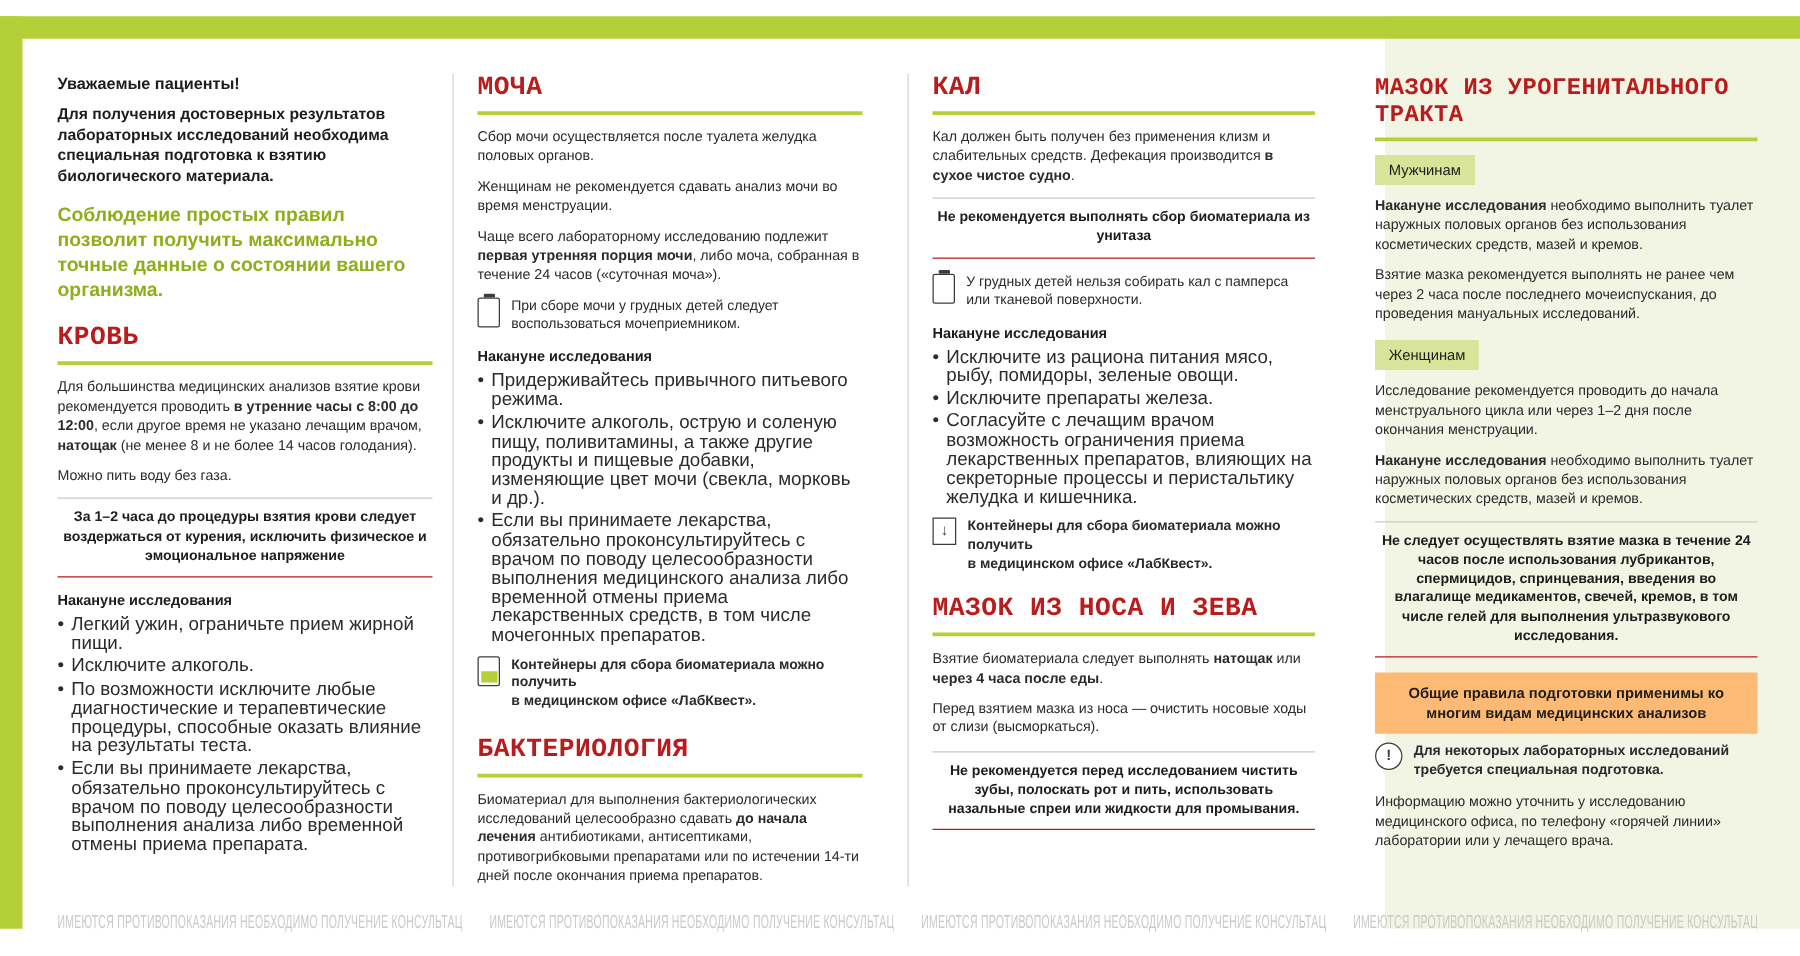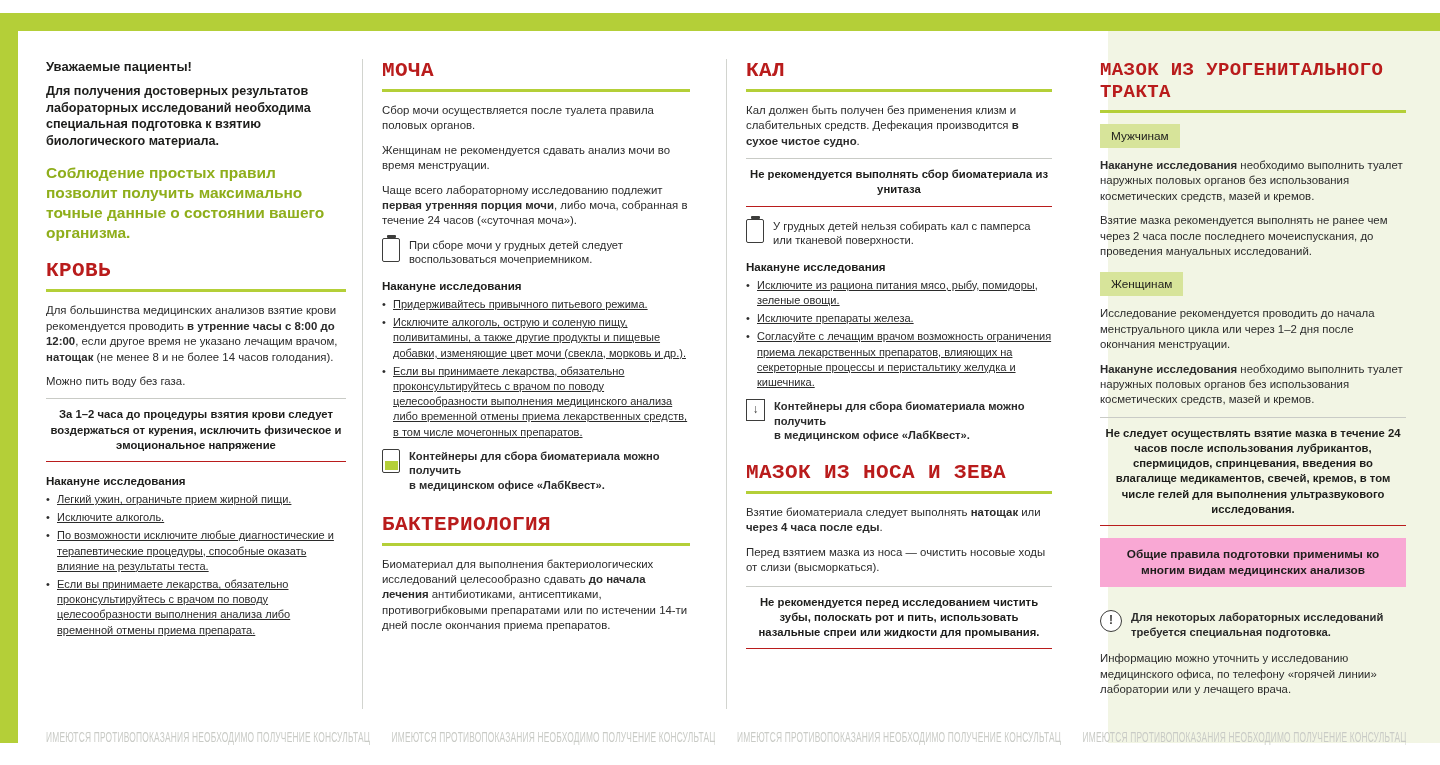--- a/index.html
+++ b/index.html
@@ -116,26 +116,25 @@
     font-weight: bold;
     margin: 0 0 5px 0;
     color: #1d1d1b;
   }
   ul {
     margin: 0 0 9px 0;
     padding: 0;
     list-style: none;
   }
   li {
-    font-size: 11px;
+    font-size: 15px;
     line-height: 15.2px;
     margin: 0 0 3px 0;
     padding-left: 11px;
     position: relative;
-    text-decoration: underline;
   }
   li:before {
     content: "•";
     position: absolute;
     left: 0; top: 0;
   }
   
   .callout {
     border-top: 1px solid #c9cbc6;
     border-bottom: 1px solid #b91c1c;
@@ -219,27 +218,27 @@
   .tag {
     display: inline-block;
     background: #d7e49a;
     font-size: 11.8px;
     font-weight: normal;
     padding: 5px 11px;
     margin: 0 0 10px 0;
     color: #1d1d1b;
   }
   .banner {
-    background: #f9a8d4;
+    background: #fdba74;
     padding: 9px 12px;
     font-size: 11.8px;
     line-height: 15.6px;
     font-weight: bold;
     text-align: center;
-    margin: 4px 0 23px 0;
+    margin: 4px 0 7px 0;
     color: #1d1d1b;
   }
   
   .micro-strip {
     position: absolute;
     left: 46px;
     top: 713px;
     width: 1360px;
     height: 22px;
     display: flex;
@@ -292,21 +291,21 @@
       <li>Исключите алкоголь.</li>
       <li>По возможности исключите любые диагностические и терапевтические процедуры, способные оказать влияние на результаты теста.</li>
       <li>Если вы принимаете лекарства, обязательно проконсультируйтесь с врачом по поводу целесообразности выполнения анализа либо временной отмены приема препарата.</li>
     </ul>
   </div>
 
   <div class="col col-2">
     <h1 class="section">МОЧА</h1>
     <div class="rule"></div>
 
-    <p>Сбор мочи осуществляется после туалета правила половых органов.</p>
+    <p>Сбор мочи осуществляется после туалета желудка половых органов.</p>
     <p>Женщинам не рекомендуется сдавать анализ мочи во время менструации.</p>
     <p><span>Чаще всего лабораторному исследованию подлежит </span><span class="b">первая утренняя порция мочи</span><span>, либо моча, собранная в течение 24 часов («суточная моча»).</span></p>
 
     <div class="note">
       <span class="icon-box cap"></span>
       <span class="txt">При сборе мочи у грудных детей следует воспользоваться мочеприемником.</span>
     </div>
 
     <div class="subhead">Накануне исследования</div>
     <ul>

